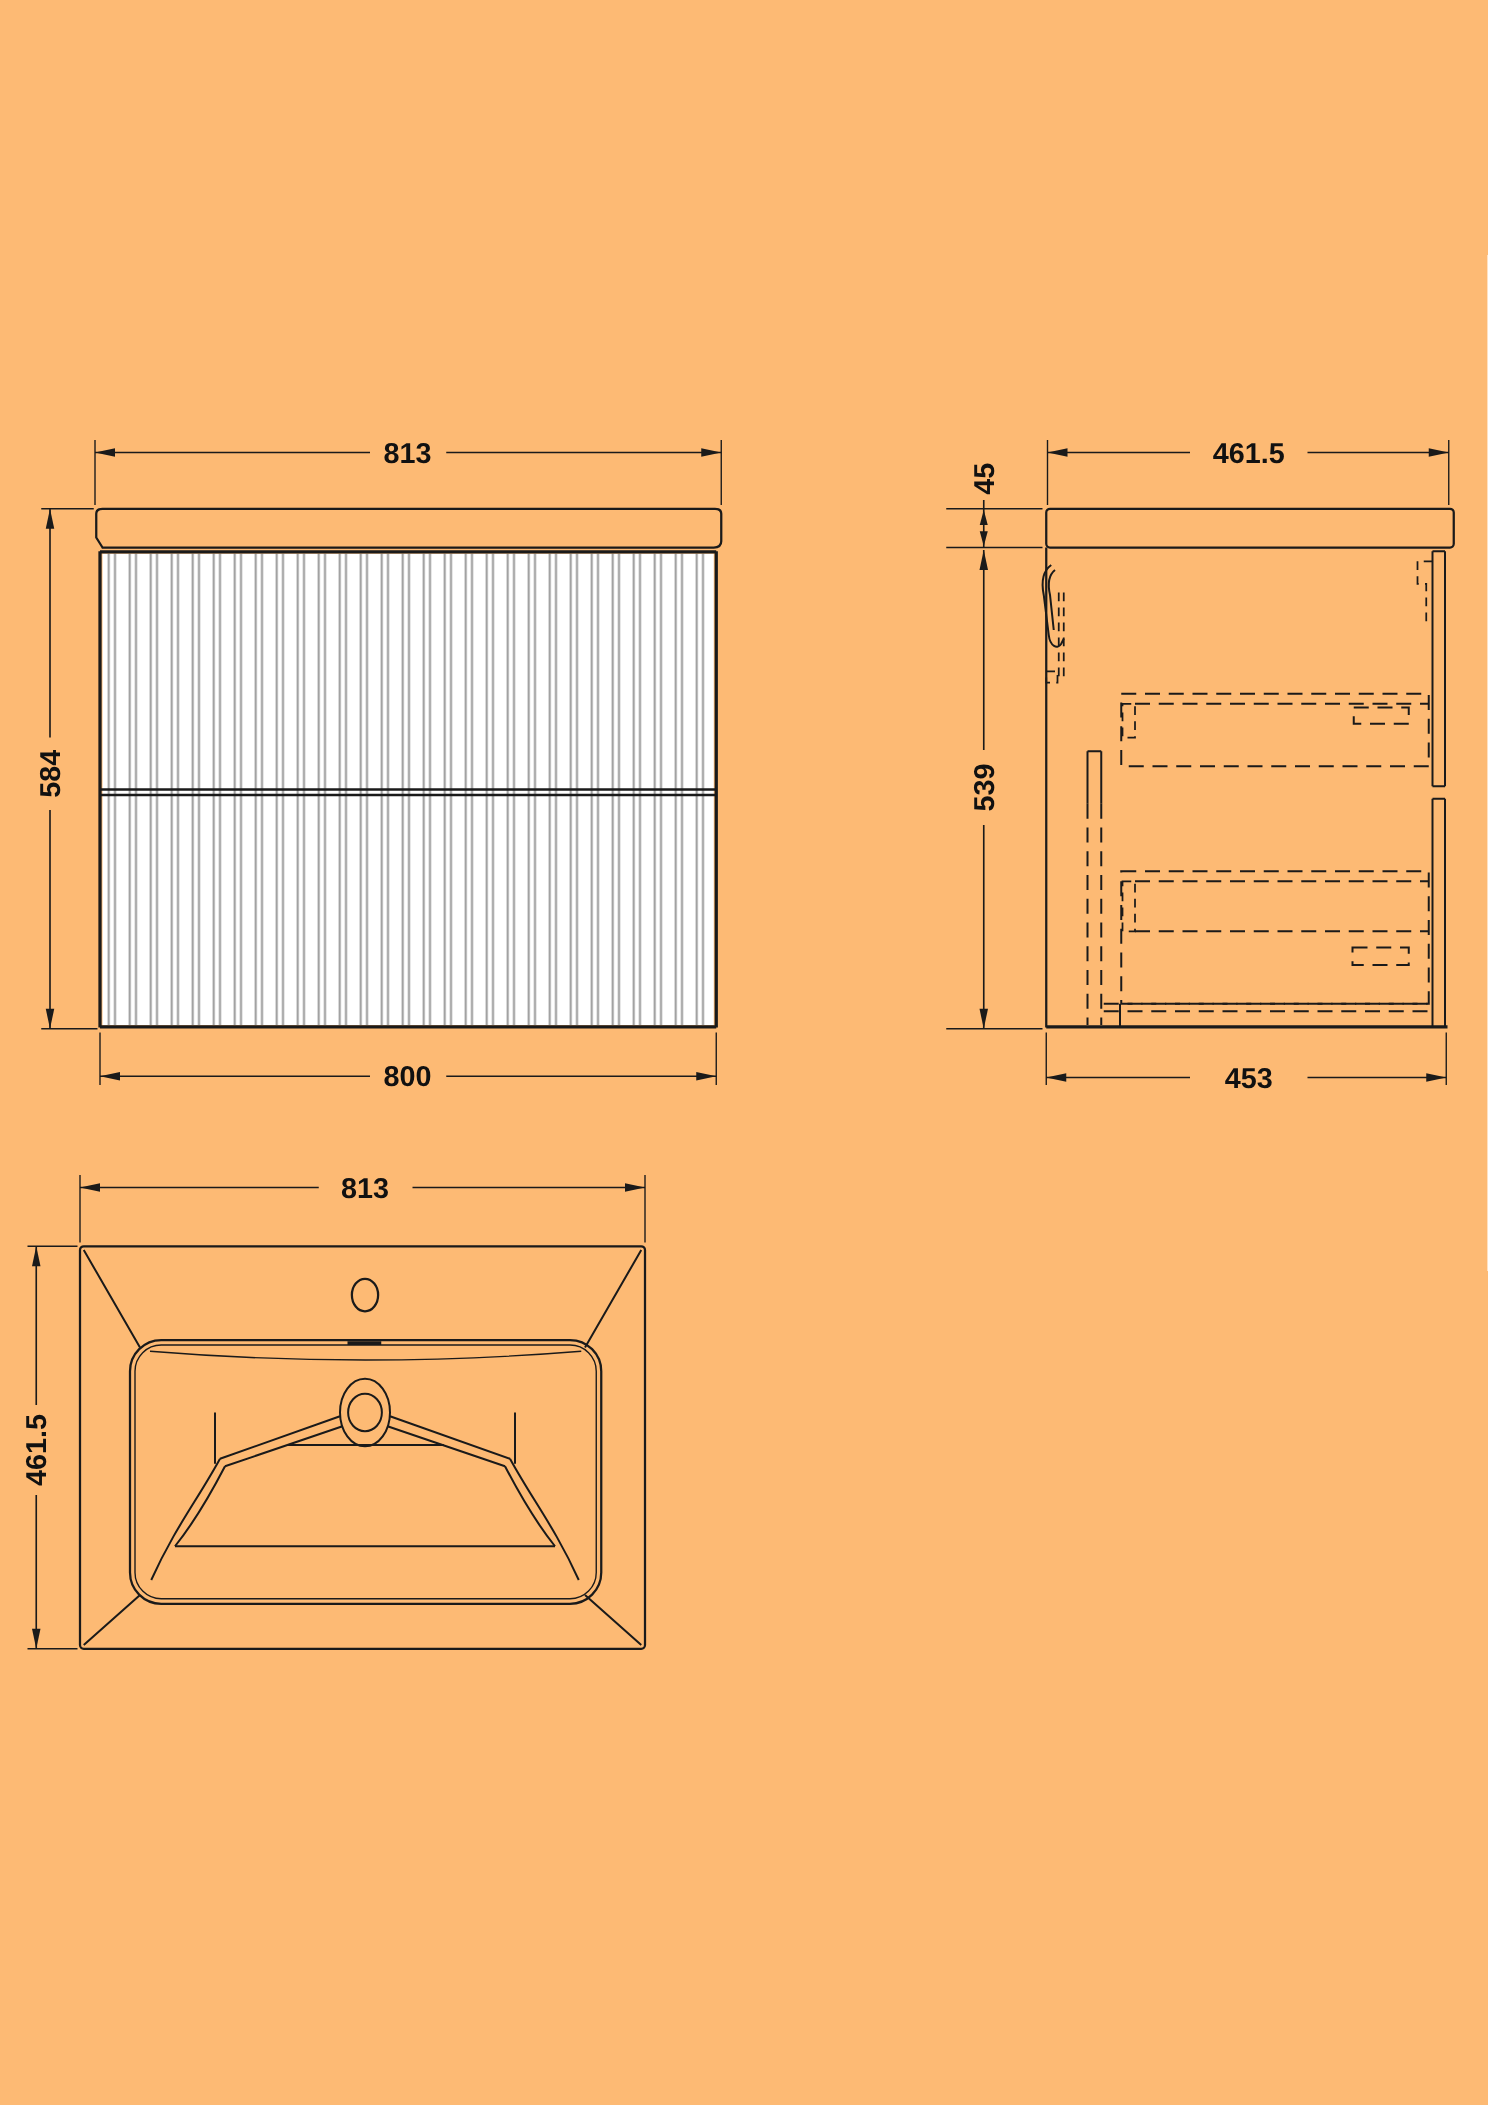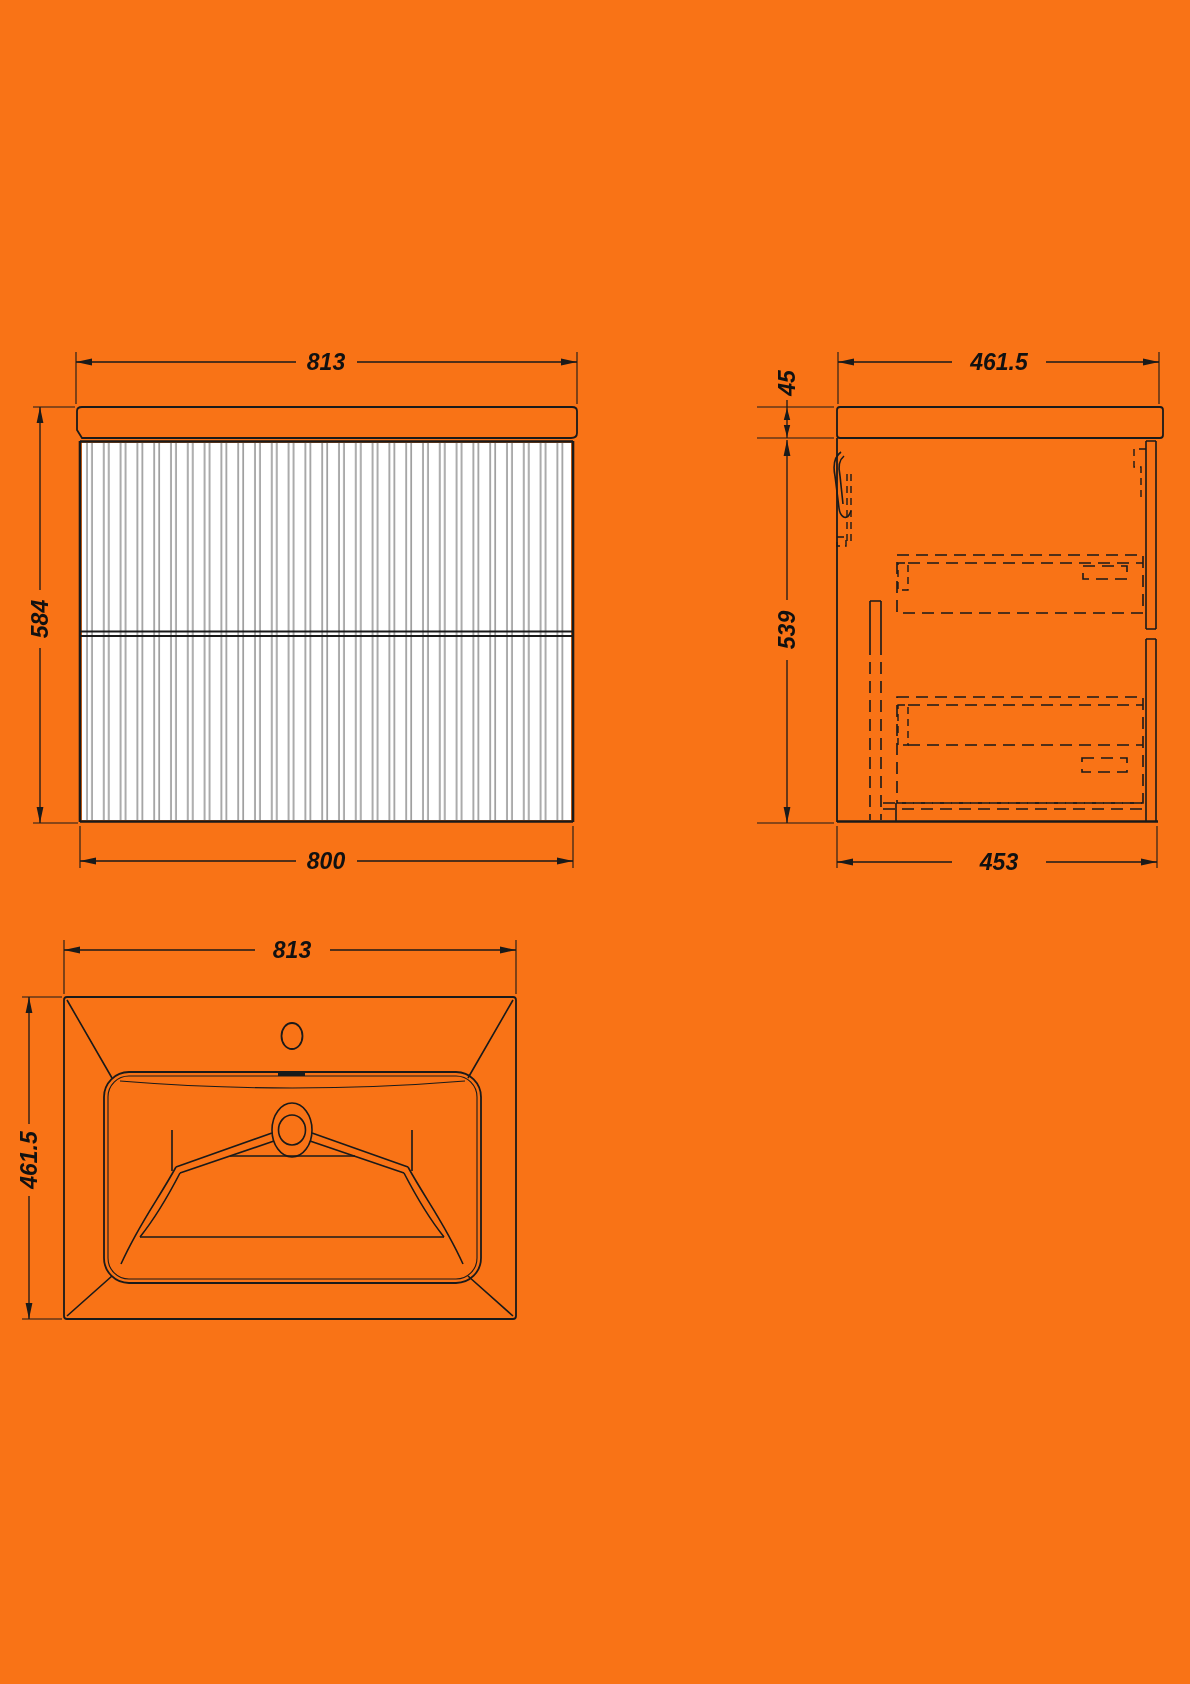--- a/index.html
+++ b/index.html
@@ -1,17 +1,17 @@
 <!DOCTYPE html>
 <html><head>
 <meta charset="utf-8">
 <style>
   html,body{margin:0;padding:0;background:#ffffff;}
-  .page{position:relative;width:1190px;height:1684px;background:#f97316;overflow:hidden;
-        font-family:"Liberation Sans",sans-serif;font-style:italic;}
+  .page{position:relative;width:1190px;height:1684px;background:#fdba74;overflow:hidden;
+        font-family:"Liberation Sans",sans-serif;}
   svg{position:absolute;left:0;top:0;}
   .ln   {stroke:#1a1a1a;stroke-width:1.8;fill:none;stroke-linecap:butt;}
   .ln2  {stroke:#1a1a1a;stroke-width:1.6;fill:none;}
   .thick{stroke:#1a1a1a;stroke-width:2.6;fill:none;}
   .ext  {stroke:#1a1a1a;stroke-width:1.1;fill:none;}
   .dimln{stroke:#1a1a1a;stroke-width:1.3;fill:none;}
   .dash {stroke:#1a1a1a;stroke-width:1.6;fill:none;stroke-dasharray:12 7;}
   .dash2{stroke:#1a1a1a;stroke-width:1.4;fill:none;stroke-dasharray:7 5;}
   .arrow{fill:#1a1a1a;stroke:none;}
   .dim  {font-family:"Liberation Sans",sans-serif;font-size:23px;font-weight:700;fill:#111;}

